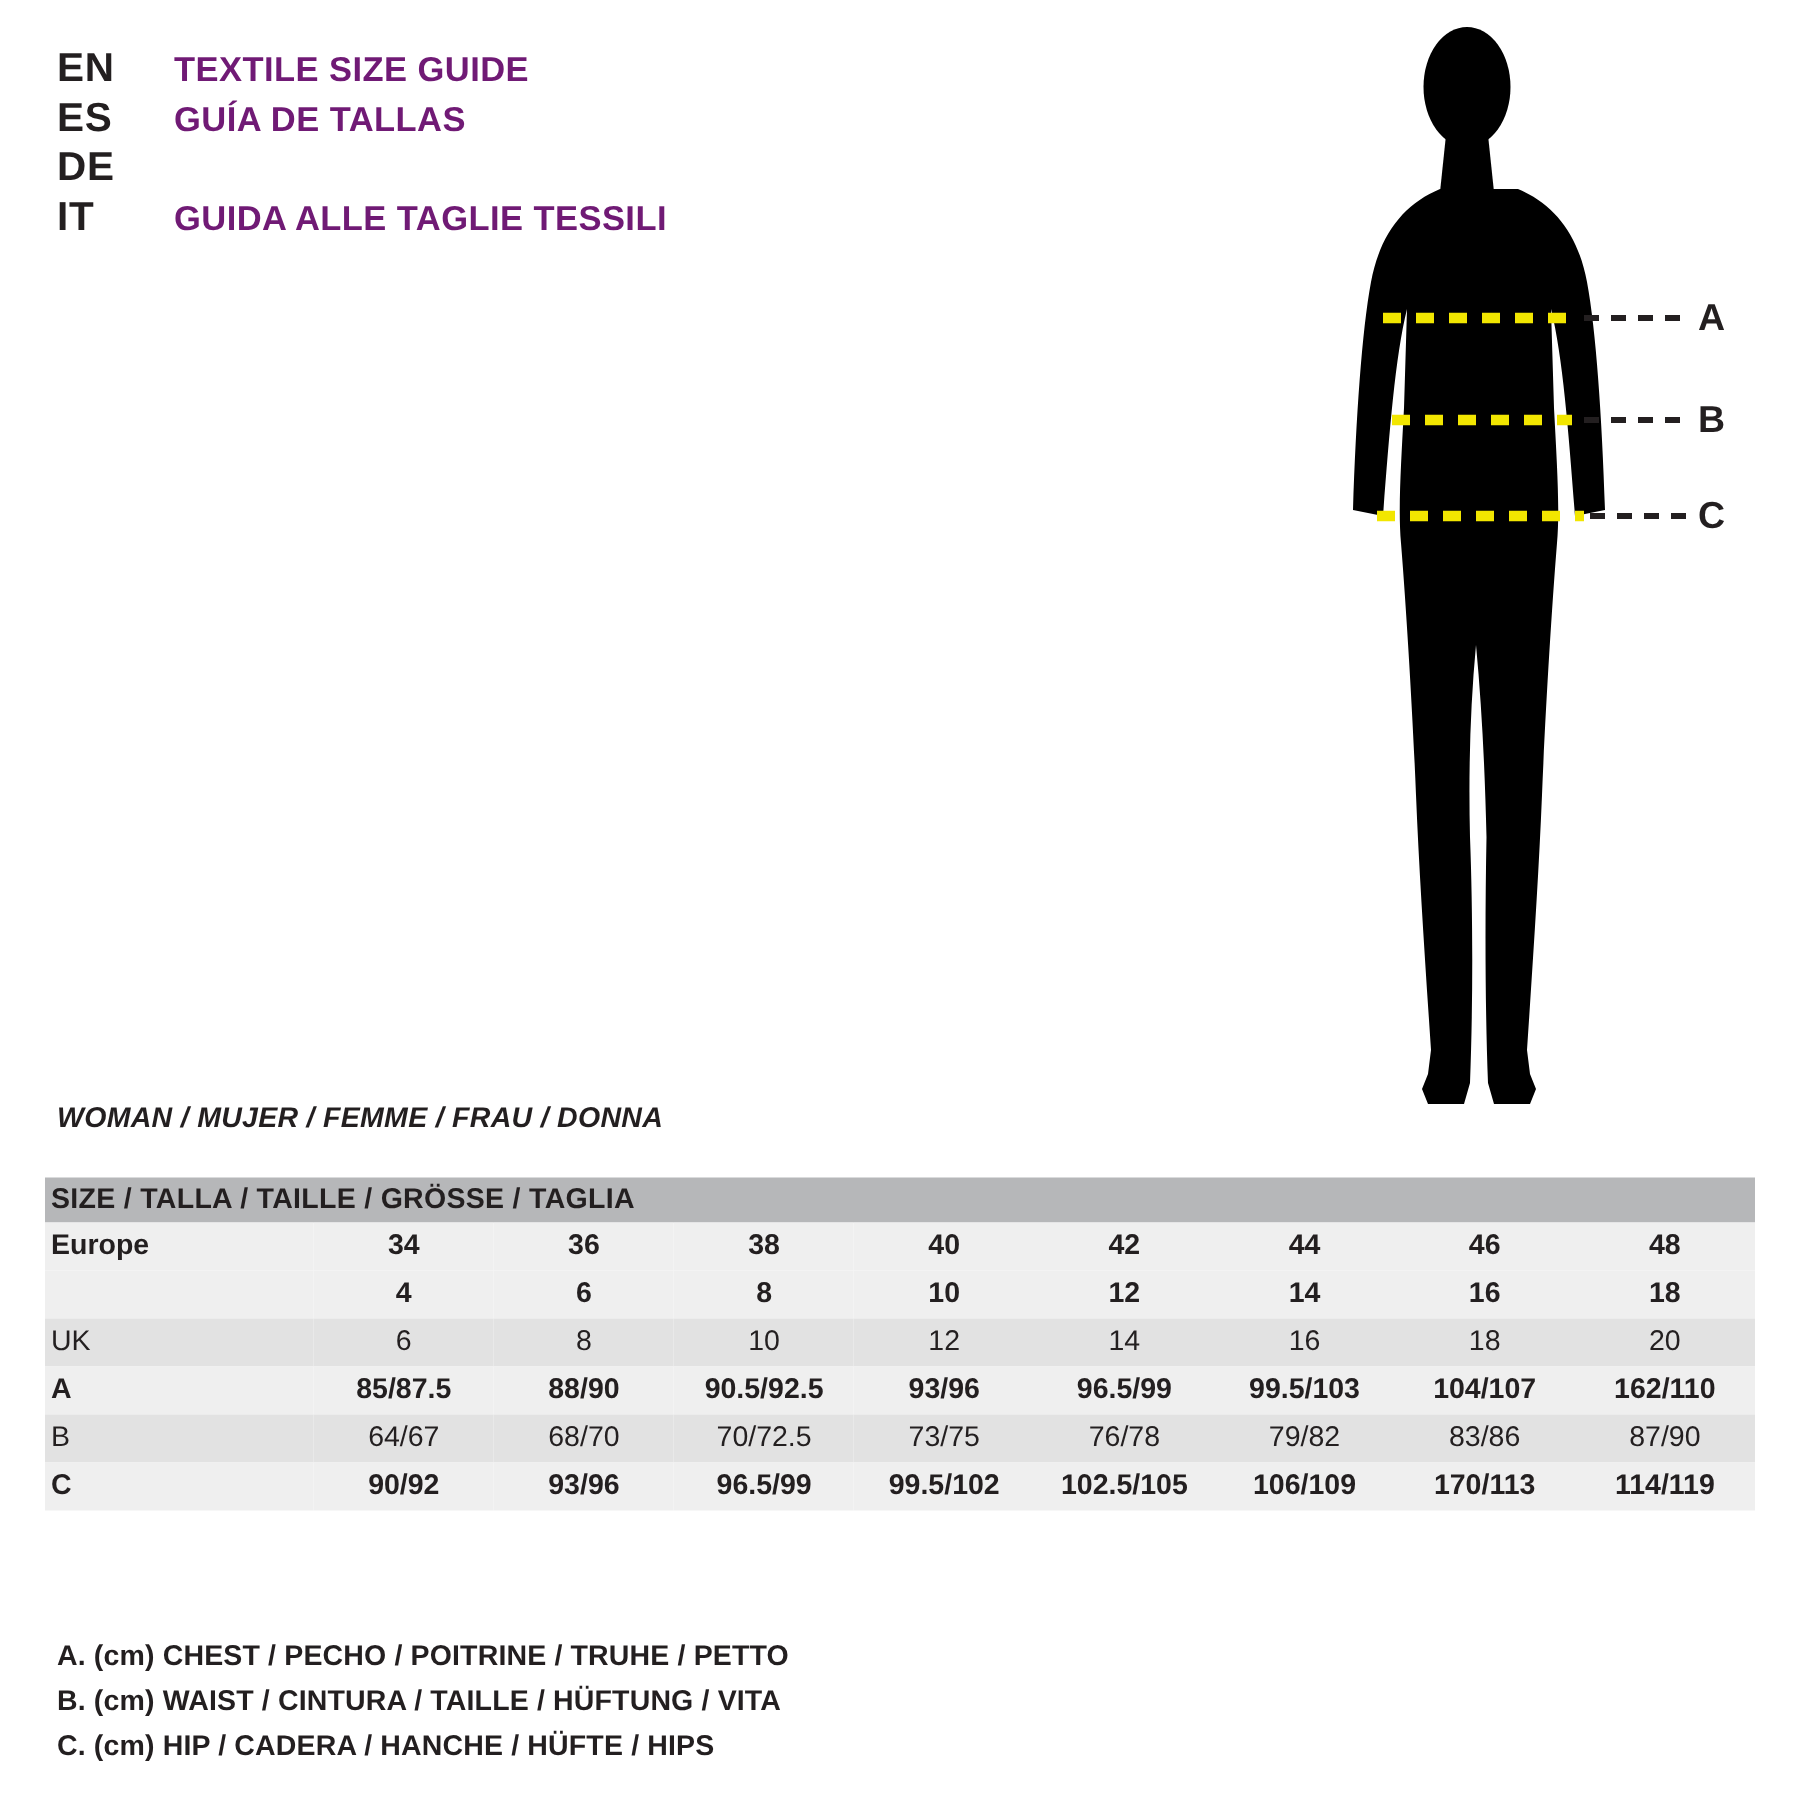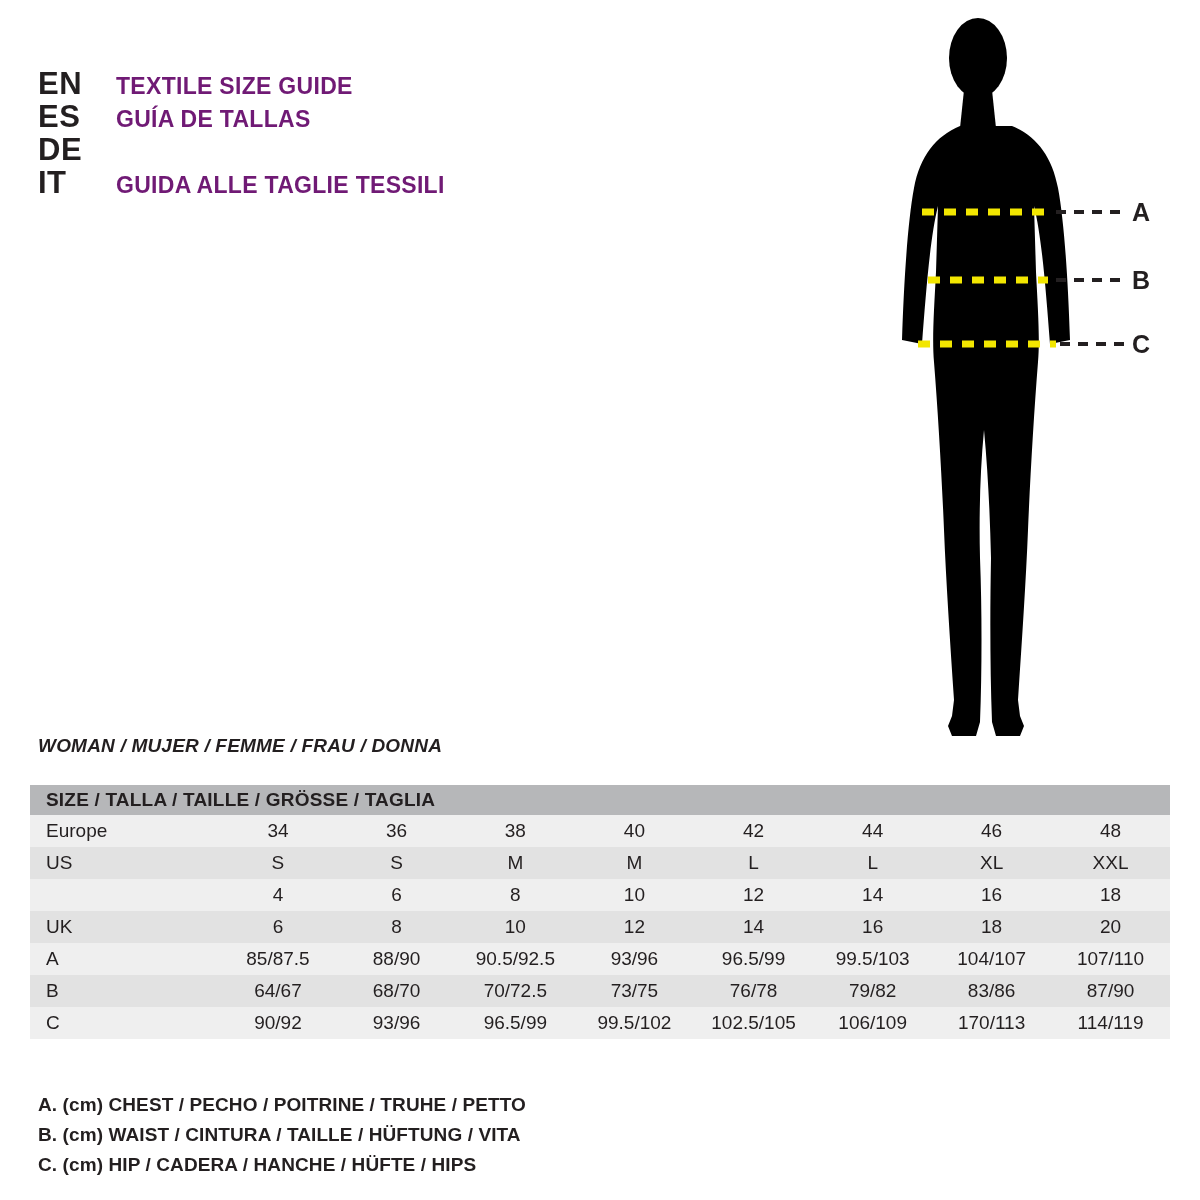--- a/index.html
+++ b/index.html
@@ -23,25 +23,24 @@
     top: 30px;
     width: 620px;
   }
   .lang-row {
     display: flex;
     align-items: baseline;
     height: 33px;
   }
   .lang-code {
     width: 78px;
-    font-size: 31px;
+    font-size: 27px;
     font-weight: bold;
     letter-spacing: .5px;
     color: #231f20;
-    margin-top: 36px;
   }
   .lang-text {
     font-size: 23px;
     font-weight: bold;
     letter-spacing: .3px;
     color: #701a75;
     white-space: nowrap;
   }
 
   
@@ -85,31 +84,31 @@
     border-collapse: collapse;
     font-size: 19px;
     color: #231f20;
   }
   #size-table tr.header-row td {
     background: #b6b7b9;
     font-weight: bold;
     letter-spacing: .2px;
     height: 30px;
   }
-  #size-table tr.band-light td { background: #efefef; }
+  #size-table tr.band-light td { background: #efefef; font-weight: bold; }
   #size-table tr.band-dark td  { background: #e2e2e2; }
   #size-table td {
     height: 32px;
     padding: 0;
     text-align: center;
     font-weight: normal;
   }
   #size-table td.rowlabel {
     text-align: left;
-    padding-left: 16px;
+    padding-left: 4px;
     width: 175px;
   }
   #size-table td.colcell { width: 120px; }
 
   
   #footnotes {
     position: absolute;
     left: 38px;
     top: 1090px;
     width: 800px;
@@ -203,31 +202,20 @@
       <td class="colcell">34</td>
       <td class="colcell">36</td>
       <td class="colcell">38</td>
       <td class="colcell">40</td>
       <td class="colcell">42</td>
       <td class="colcell">44</td>
       <td class="colcell">46</td>
       <td class="colcell">48</td>
     </tr>
 
-    <tr class="band-dark">
-      <td class="rowlabel">US</td>
-      <td class="colcell">S</td>
-      <td class="colcell">S</td>
-      <td class="colcell">M</td>
-      <td class="colcell">M</td>
-      <td class="colcell">L</td>
-      <td class="colcell">L</td>
-      <td class="colcell">XL</td>
-      <td class="colcell">XXL</td>
-    </tr>
 
     <tr class="band-light">
       <td class="rowlabel"></td>
       <td class="colcell">4</td>
       <td class="colcell">6</td>
       <td class="colcell">8</td>
       <td class="colcell">10</td>
       <td class="colcell">12</td>
       <td class="colcell">14</td>
       <td class="colcell">16</td>
@@ -248,21 +236,21 @@
 
     <tr class="band-light">
       <td class="rowlabel">A</td>
       <td class="colcell">85/87.5</td>
       <td class="colcell">88/90</td>
       <td class="colcell">90.5/92.5</td>
       <td class="colcell">93/96</td>
       <td class="colcell">96.5/99</td>
       <td class="colcell">99.5/103</td>
       <td class="colcell">104/107</td>
-      <td class="colcell">107/110</td>
+      <td class="colcell">162/110</td>
     </tr>
 
     <tr class="band-dark">
       <td class="rowlabel">B</td>
       <td class="colcell">64/67</td>
       <td class="colcell">68/70</td>
       <td class="colcell">70/72.5</td>
       <td class="colcell">73/75</td>
       <td class="colcell">76/78</td>
       <td class="colcell">79/82</td>

